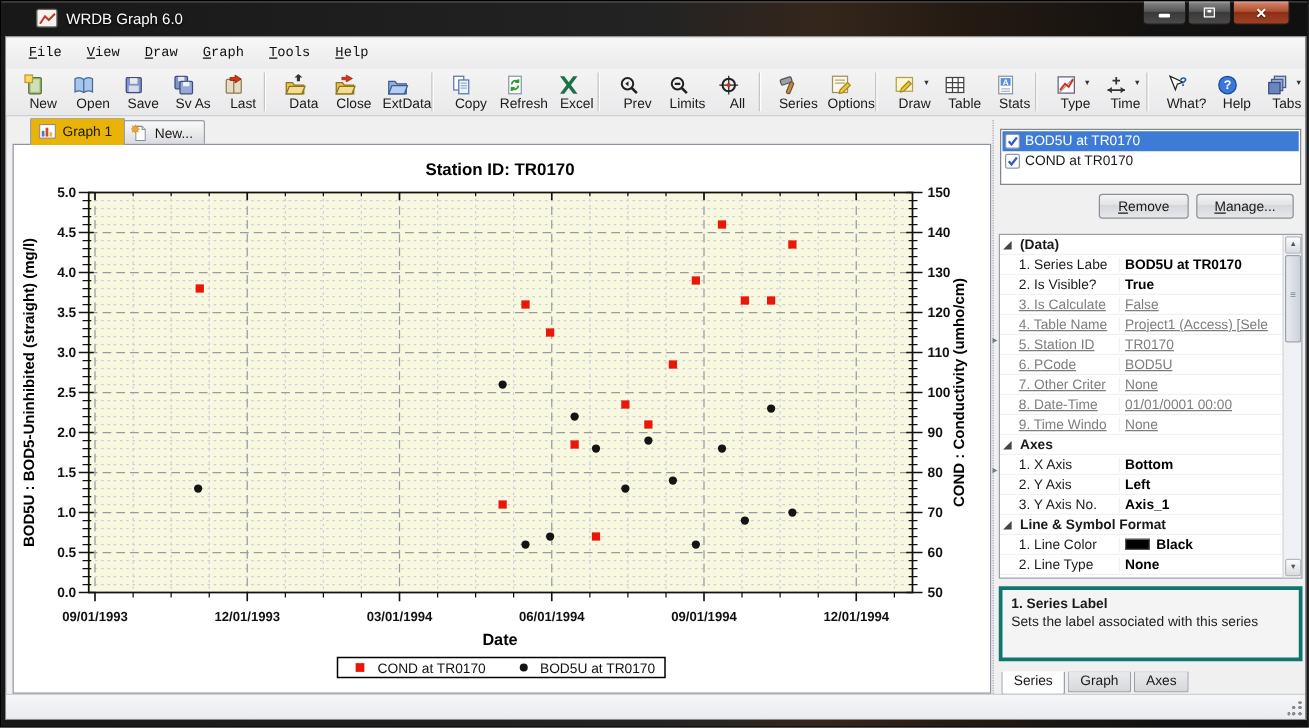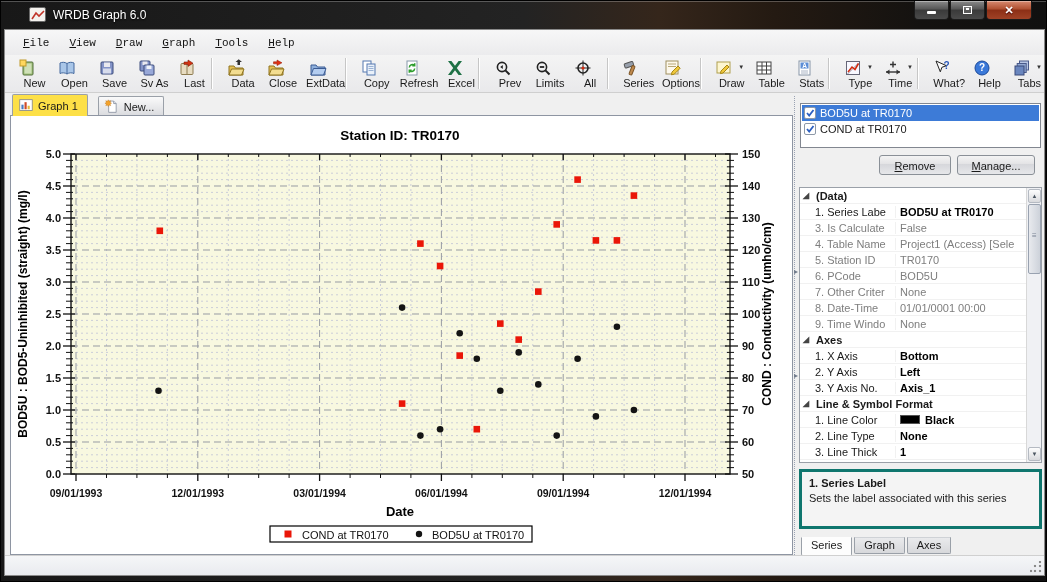--- a/index.html
+++ b/index.html
@@ -28,21 +28,21 @@
   .tb-btn{position:relative;min-width:40px;padding:1px 5px 0;display:flex;flex-direction:column;align-items:center;justify-content:flex-start;border:1px solid transparent;border-radius:2px;}
   .tb-icon{height:19px;display:flex;align-items:center;}
   .tb-icon svg{width:18px;height:18px;}
   .tb-label{font-size:11px;margin-top:0px;white-space:nowrap;padding-left:15px;}
   .dd{position:absolute;right:-1px;top:7px;font-size:6px;color:#333;}
   .tb-sep{width:1px;background:#c6c6c6;margin:2px 4px;box-shadow:1px 0 0 #fff;}
   
   .tabstrip{position:absolute;left:5px;top:64px;right:4px;height:22px;}
   .doc-tab{position:absolute;bottom:0;height:20px;display:flex;align-items:center;padding:0 9px 0 5px;border:1px solid #9aa0a8;border-bottom:none;border-radius:2px 2px 0 0;background:linear-gradient(#fafafa,#d9dade);}
   .doc-tab svg{width:16px;height:15px;margin-right:4px;}
-  .doc-tab.active{height:22px;background:#fde047;z-index:3;}
+  .doc-tab.active{height:22px;background:#eab308;z-index:3;margin-left:12px;}
   
   .chartpage{position:absolute;left:5px;top:85px;width:783px;height:440px;background:#fff;border:1px solid #8e95a2;z-index:2;}
   .chartpage svg{position:absolute;left:0;top:0;}
   
   .splitter{position:absolute;left:789px;top:66px;width:5px;height:459px;border-left:1px dotted #9aa2b2;}
   .splitter span{position:absolute;left:-1px;font-size:8px;color:#707a8a;line-height:8px;}
   
   .rightpanel{position:absolute;left:794px;top:66px;width:244px;height:459px;}
   .serieslist{position:absolute;left:1px;top:7px;width:241px;height:45px;background:#fff;border:1px solid #828790;padding:1px;overflow:hidden;}
   .sl-row{height:16px;display:flex;align-items:center;padding-left:2px;}
@@ -55,21 +55,21 @@
   .vbtn u{text-decoration:underline;}
   
   .propgrid{position:absolute;left:0;top:91px;width:243px;height:276px;background:#fff;border:1px solid #9aa0a8;overflow:hidden;}
   .pg-inner{position:absolute;left:0;top:0;right:15px;bottom:0;overflow:hidden;}
   .pg-row{height:16px;display:flex;align-items:center;border-bottom:1px solid #f1f1f1;font-size:11px;}
   .pg-head{font-weight:bold;padding-left:3px;}
   .pg-tri{width:11px;color:#444;font-size:8px;margin-right:2px;}
   .pg-name{width:95px;padding-left:15px;overflow:hidden;white-space:nowrap;flex:none;}
   .pg-val{flex:1;border-left:1px solid #f1f1f1;padding-left:4px;overflow:hidden;white-space:nowrap;display:flex;align-items:center;}
   .pg-row.bold .pg-val{font-weight:bold;color:#000;}
-  .pg-row.muted{color:#7e7e7e;}
+  .pg-row.muted{color:#7e7e7e;text-decoration:underline;}
   .swatch{display:inline-block;width:20px;height:9px;border:1px solid #555;margin-right:5px;flex:none;}
   .pg-scroll{position:absolute;right:0;top:0;width:15px;bottom:0;background:#f0f1f4;border-left:1px solid #d8d8d8;}
   .pg-scroll .arr{position:absolute;left:1px;width:13px;height:14px;background:linear-gradient(#fdfdfd,#d9dadd);border:1px solid #b5bac2;border-radius:2px;color:#4a5560;font-size:6px;text-align:center;line-height:13px;}
   .pg-scroll .thumb{position:absolute;left:1px;width:13px;top:16px;height:70px;background:linear-gradient(90deg,#e8eaee,#cdd2da);border:1px solid #99a2b0;border-radius:2px;}
   .pg-scroll .thumb:after{content:"≡";position:absolute;left:3px;top:26px;font-size:8px;color:#7a8494;}
   
   .descpanel{position:absolute;left:0;top:373px;width:243px;height:60px;background:#f4f4f4;border:3px solid #0f766e;padding:5px 7px;}
   .desc-title{font-weight:bold;margin-bottom:3px;}
   .desc-text{color:#222;}
   
@@ -747,20 +747,24 @@
       <div class="propgrid">
         <div class="pg-inner" id="propgrid">
             <div class="pg-row pg-head">
     <span class="pg-tri">◢</span>
     <span>(Data)</span>
             </div>
             <div class="pg-row bold">
       <span class="pg-name">1. Series Labe</span>
       <span class="pg-val">BOD5U at TR0170</span>
     </div>
+            <div class="pg-row bold">
+      <span class="pg-name">2. Is Visible?</span>
+      <span class="pg-val">True</span>
+    </div>
             <div class="pg-row muted">
       <span class="pg-name">3. Is Calculate</span>
       <span class="pg-val">False</span>
     </div>
             <div class="pg-row muted">
       <span class="pg-name">4. Table Name</span>
       <span class="pg-val">Project1 (Access) [Sele</span>
     </div>
             <div class="pg-row muted">
       <span class="pg-name">5. Station ID</span>

